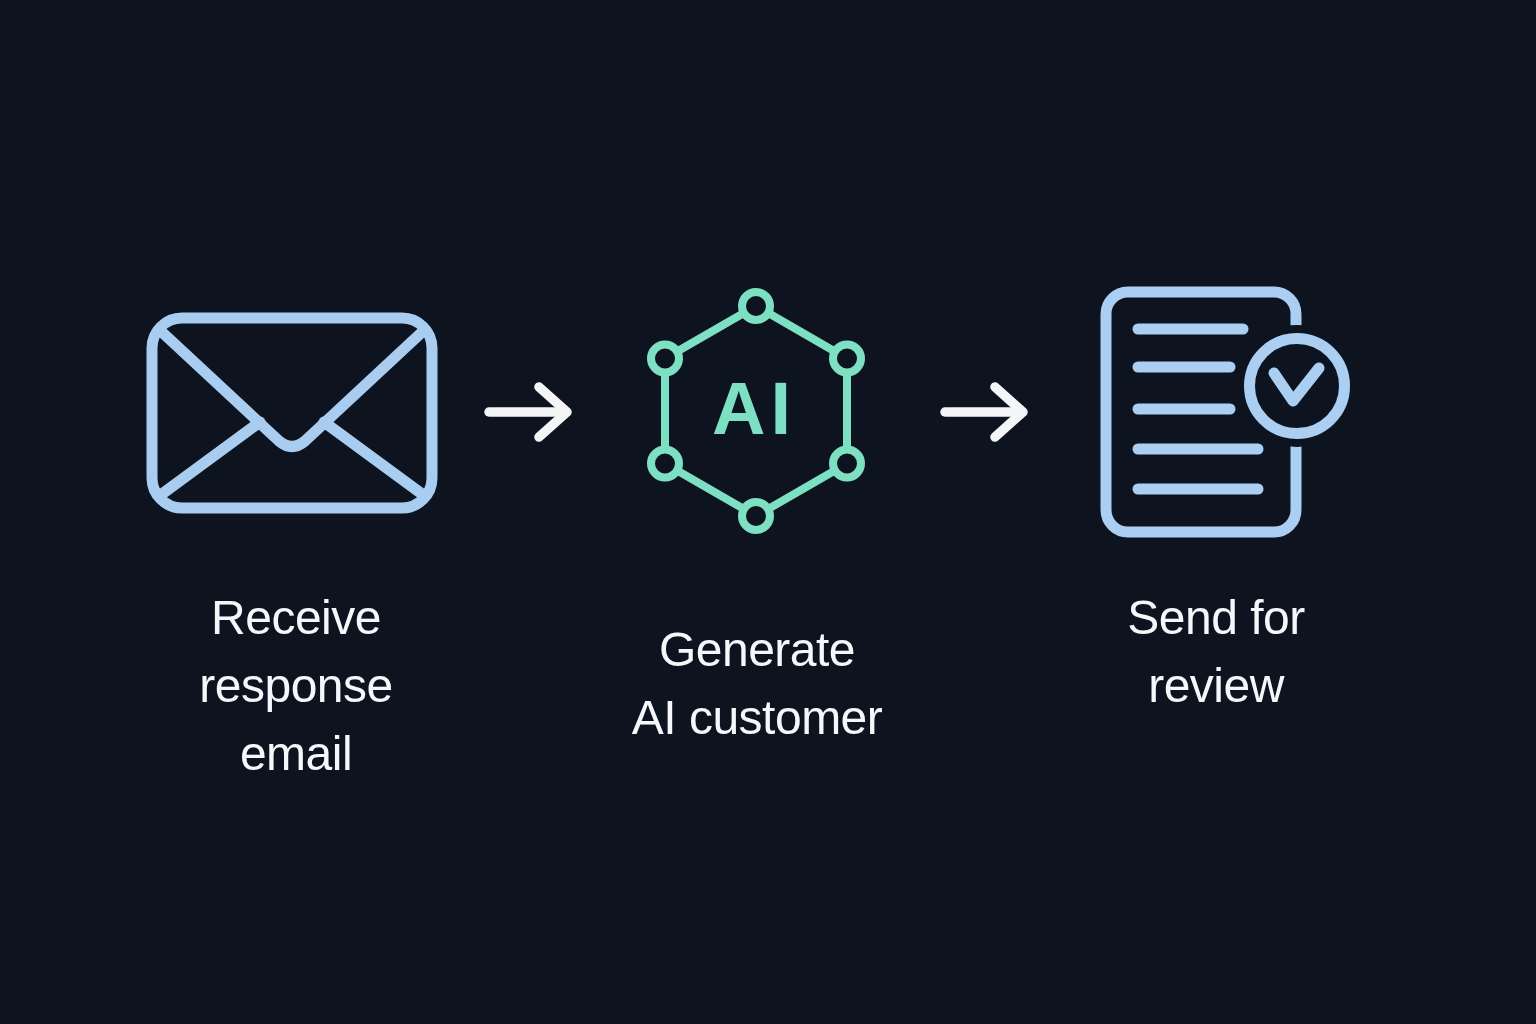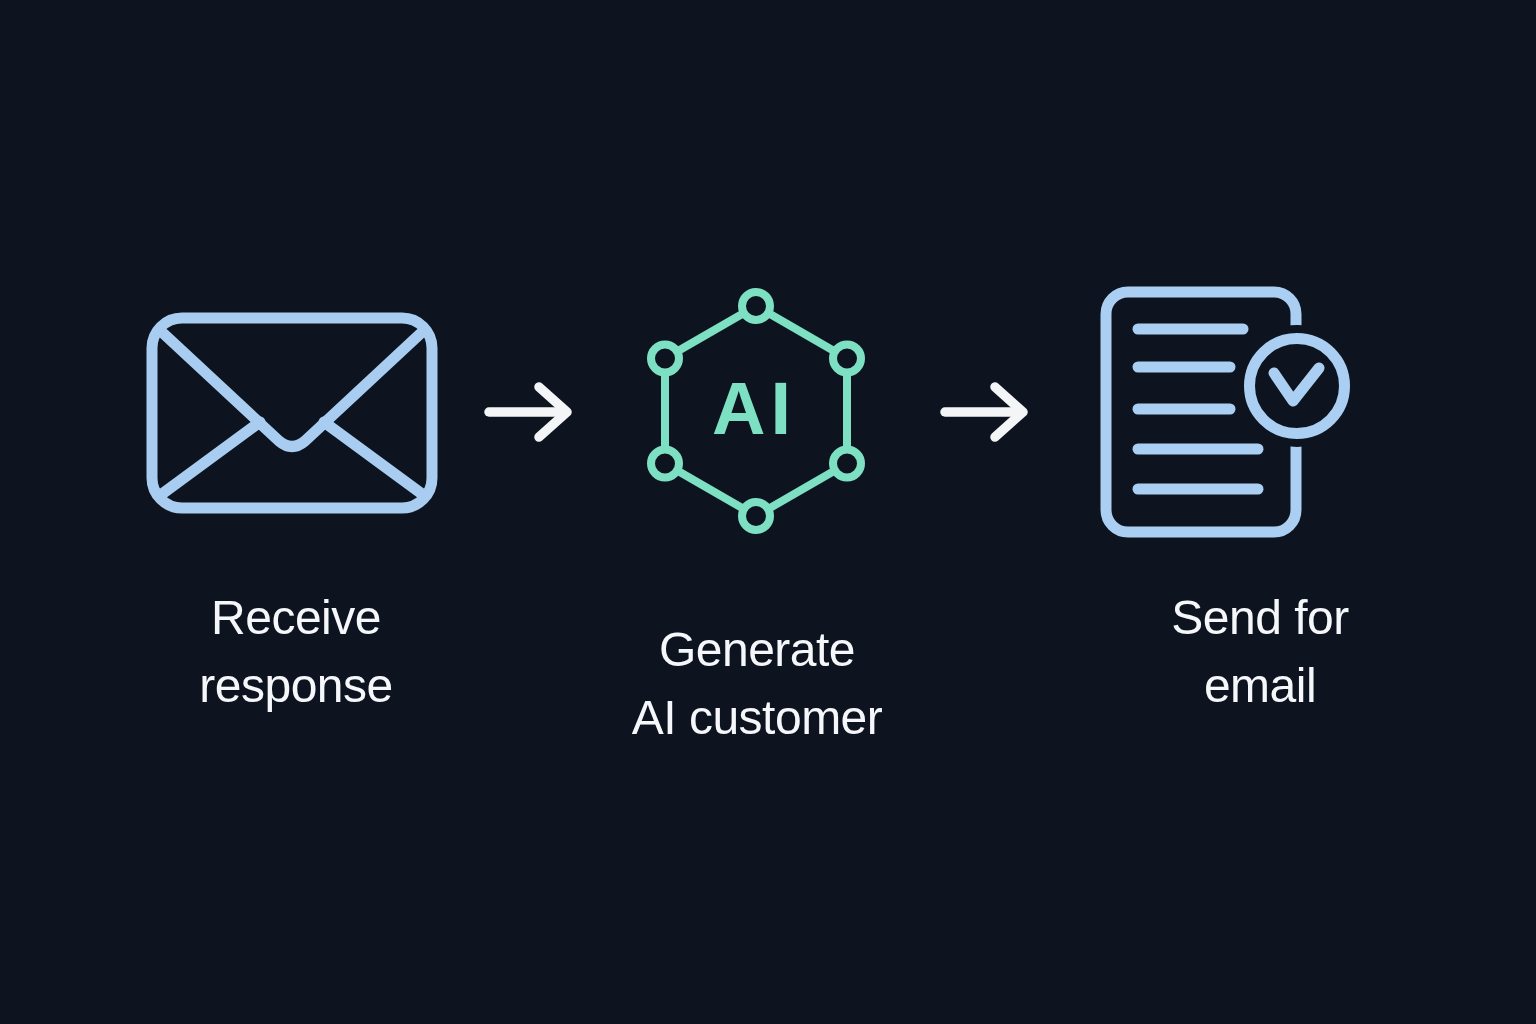--- a/index.html
+++ b/index.html
@@ -85,25 +85,26 @@
       <path d="M 38 203 H 158"></path>
       <circle class="halo" cx="197" cy="100" r="61" stroke="none"></circle>
       <circle cx="197" cy="100" r="47.5"></circle>
       <path d="M 174 87 L 193 115 L 219 82"></path>
     </svg>
   </div>
 
   <div class="step-label" style="left:296px; top:584px;">
     <div>Receive</div>
     <div>response</div>
+    <div>email</div>
   </div>
 
   <div class="step-label" style="left:757px; top:616px;">
     <div>Generate</div>
     <div>AI customer</div>
   </div>
 
-  <div class="step-label" style="left:1216px; top:584px;margin-left:44px;">
+  <div class="step-label" style="left:1216px; top:584px;">
     <div>Send for</div>
-    <div>email</div>
+    <div>review</div>
   </div>
 
 </div>
 
 </body></html>

